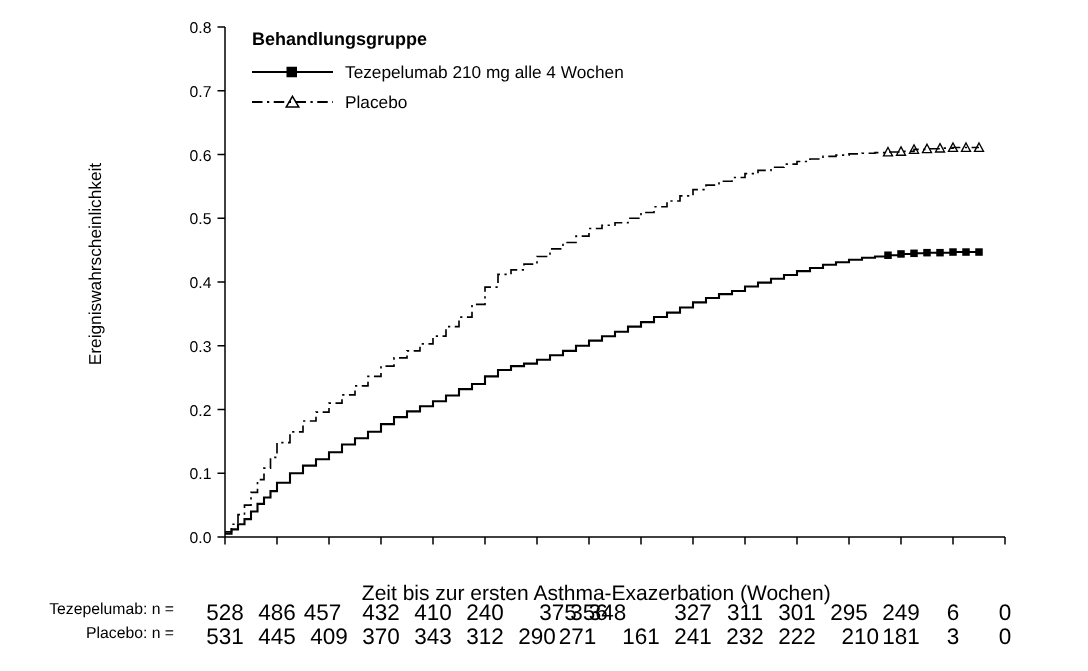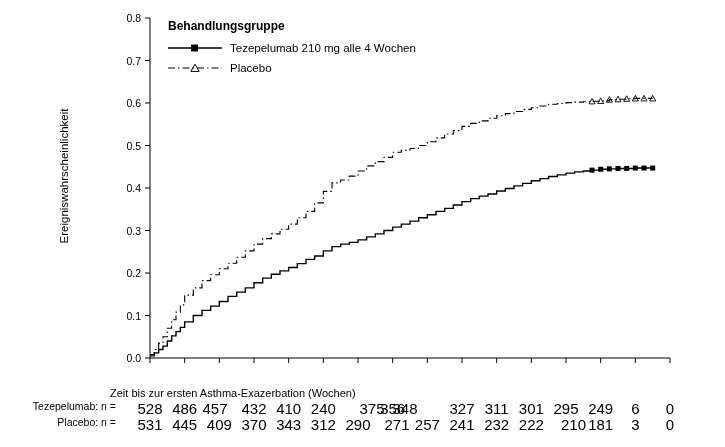--- a/index.html
+++ b/index.html
@@ -45,21 +45,22 @@
     width: 575px;
     height: 355px;
   }
   #plotsvg { display: block; }
   
   #xlabel {
     position: absolute;
     left: 110px;
     top: 387px;
     width: 575px;
-    font-size: 11px;
+    text-align: center;
+    font-size: 14px;
   }
   
   #risktable {
     position: absolute;
     left: 0px;
     top: 400px;
     width: 625px;
     font-size: 10.5px;
   }
   .risk-row {
@@ -232,22 +233,22 @@
       <div class="risk-label-wrap">
         <div class="risk-label">Placebo: n =</div>
       </div>
     <div class="risk-cell" style="left: 150px;">531</div>
         <div class="risk-cell" style="left: 184.667px;">445</div>
         <div class="risk-cell" style="left: 219.333px;">409</div>
         <div class="risk-cell" style="left: 254px;">370</div>
         <div class="risk-cell" style="left: 288.667px;">343</div>
         <div class="risk-cell" style="left: 323.333px;">312</div>
         <div class="risk-cell" style="left: 358px;">290</div>
-        <div class="risk-cell" style="left: 397px;">271</div>
-        <div class="risk-cell" style="left: 427.333px;">257</div>
+        <div class="risk-cell" style="left: 385px;">271</div>
+        <div class="risk-cell" style="left: 427.333px;">161</div>
         <div class="risk-cell" style="left: 462px;">241</div>
         <div class="risk-cell" style="left: 496.667px;">232</div>
         <div class="risk-cell" style="left: 531.333px;">222</div>
         <div class="risk-cell" style="left: 566px; text-align: right;">210</div>
         <div class="risk-cell" style="left: 600.667px;">181</div>
         <div class="risk-cell" style="left: 635.333px;">3</div>
         <div class="risk-cell" style="left: 670px;">0</div>
       </div>
   </div>
 

